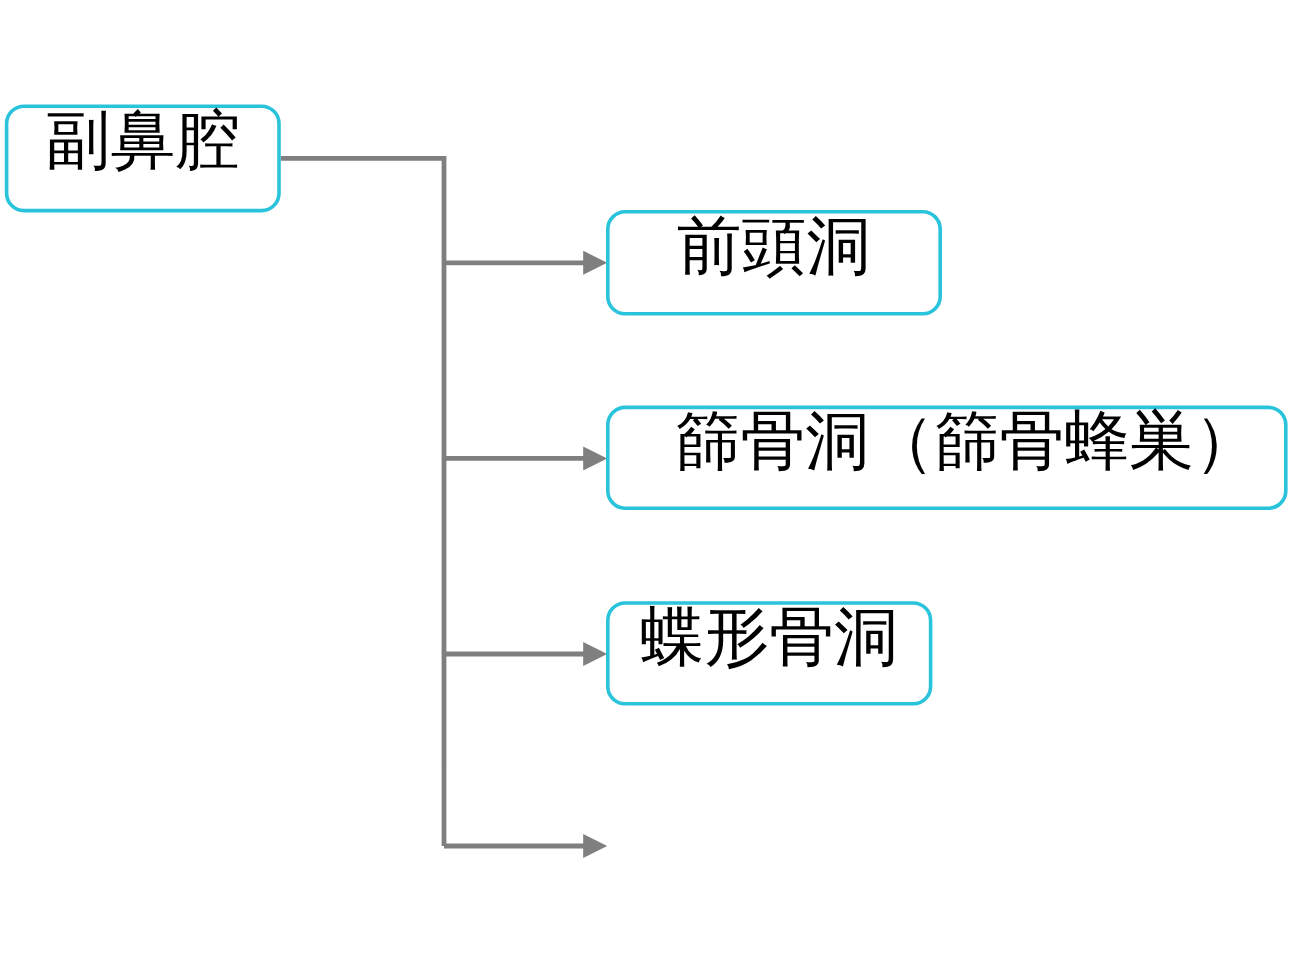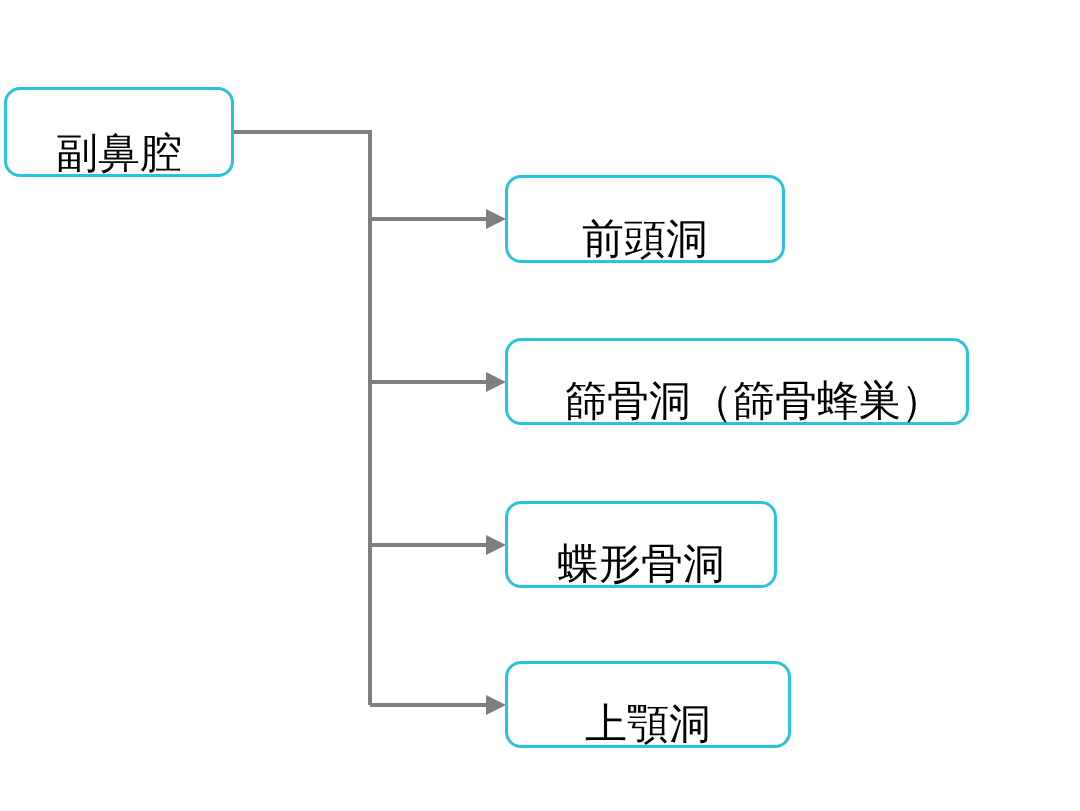--- a/index.html
+++ b/index.html
@@ -32,30 +32,30 @@
     fill: var(--connector, #7f7f7f);
     stroke: none;
   }
   .node {
     position: absolute;
     box-sizing: border-box;
     border: 3.5px solid var(--box-border, #29c3db);
     border-radius: 16px;
     background: #ffffff;
     display: flex;
-    align-items: flex-end;
+    align-items: flex-start;
     justify-content: center;
-    font-size: 42px;
+    font-size: 54px;
     line-height: 1;
     color: var(--text, #000000);
     white-space: nowrap;
   }
   .node-root    { left: 4px;   top: 87px;  width: 230px; height: 90px; }
   .node-child-1 { left: 505px; top: 175px; width: 280px; height: 88px; }
-  .node-child-2 { left: 505px; top: 338px; width: 464px; height: 87px; padding-left: 34px; }
+  .node-child-2 { left: 505px; top: 338px; width: 568px; height: 87px; padding-left: 34px; }
   .node-child-3 { left: 505px; top: 501px; width: 272px; height: 87px; }
   .node-child-4 { left: 505px; top: 661px; width: 286px; height: 87px; }
 </style>
 </head>
 <body>
 
 <div class="canvas">
 
   <svg class="connectors" viewBox="0 0 1080 811" xmlns="http://www.w3.org/2000/svg" aria-hidden="true">
     <path class="line" d="M 234 132 H 370 V 705" stroke-linejoin="miter"></path>
@@ -78,17 +78,14 @@
   </div>
 
   <div class="node node-child-2">
     <span>篩骨洞（篩骨蜂巣）</span>
   </div>
 
   <div class="node node-child-3">
     <span>蝶形骨洞</span>
   </div>
 
-  <div class="node node-child-4">
-    <span>上顎洞</span>
-  </div>
 
 </div>
 
 </body></html>

